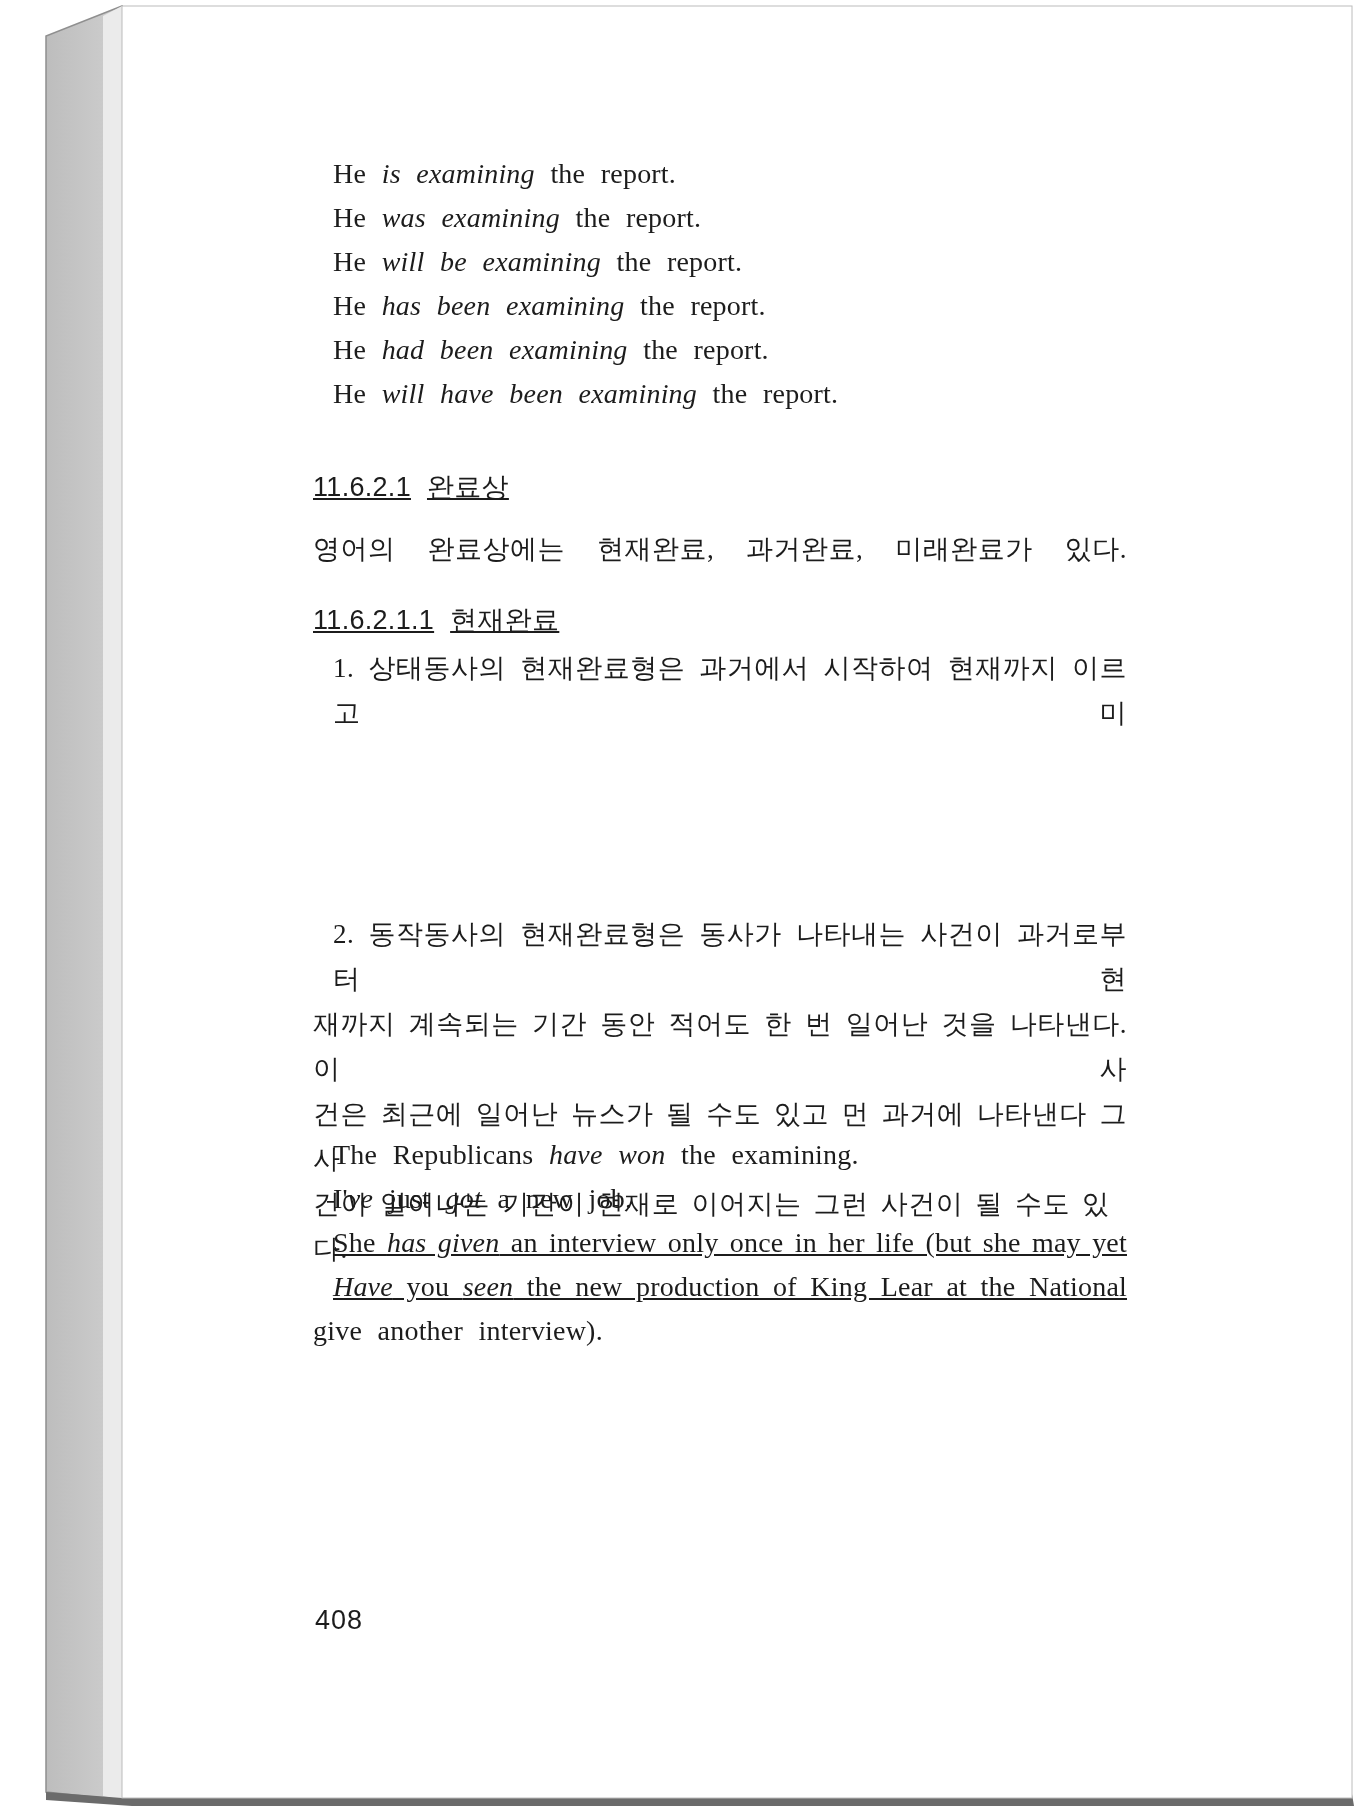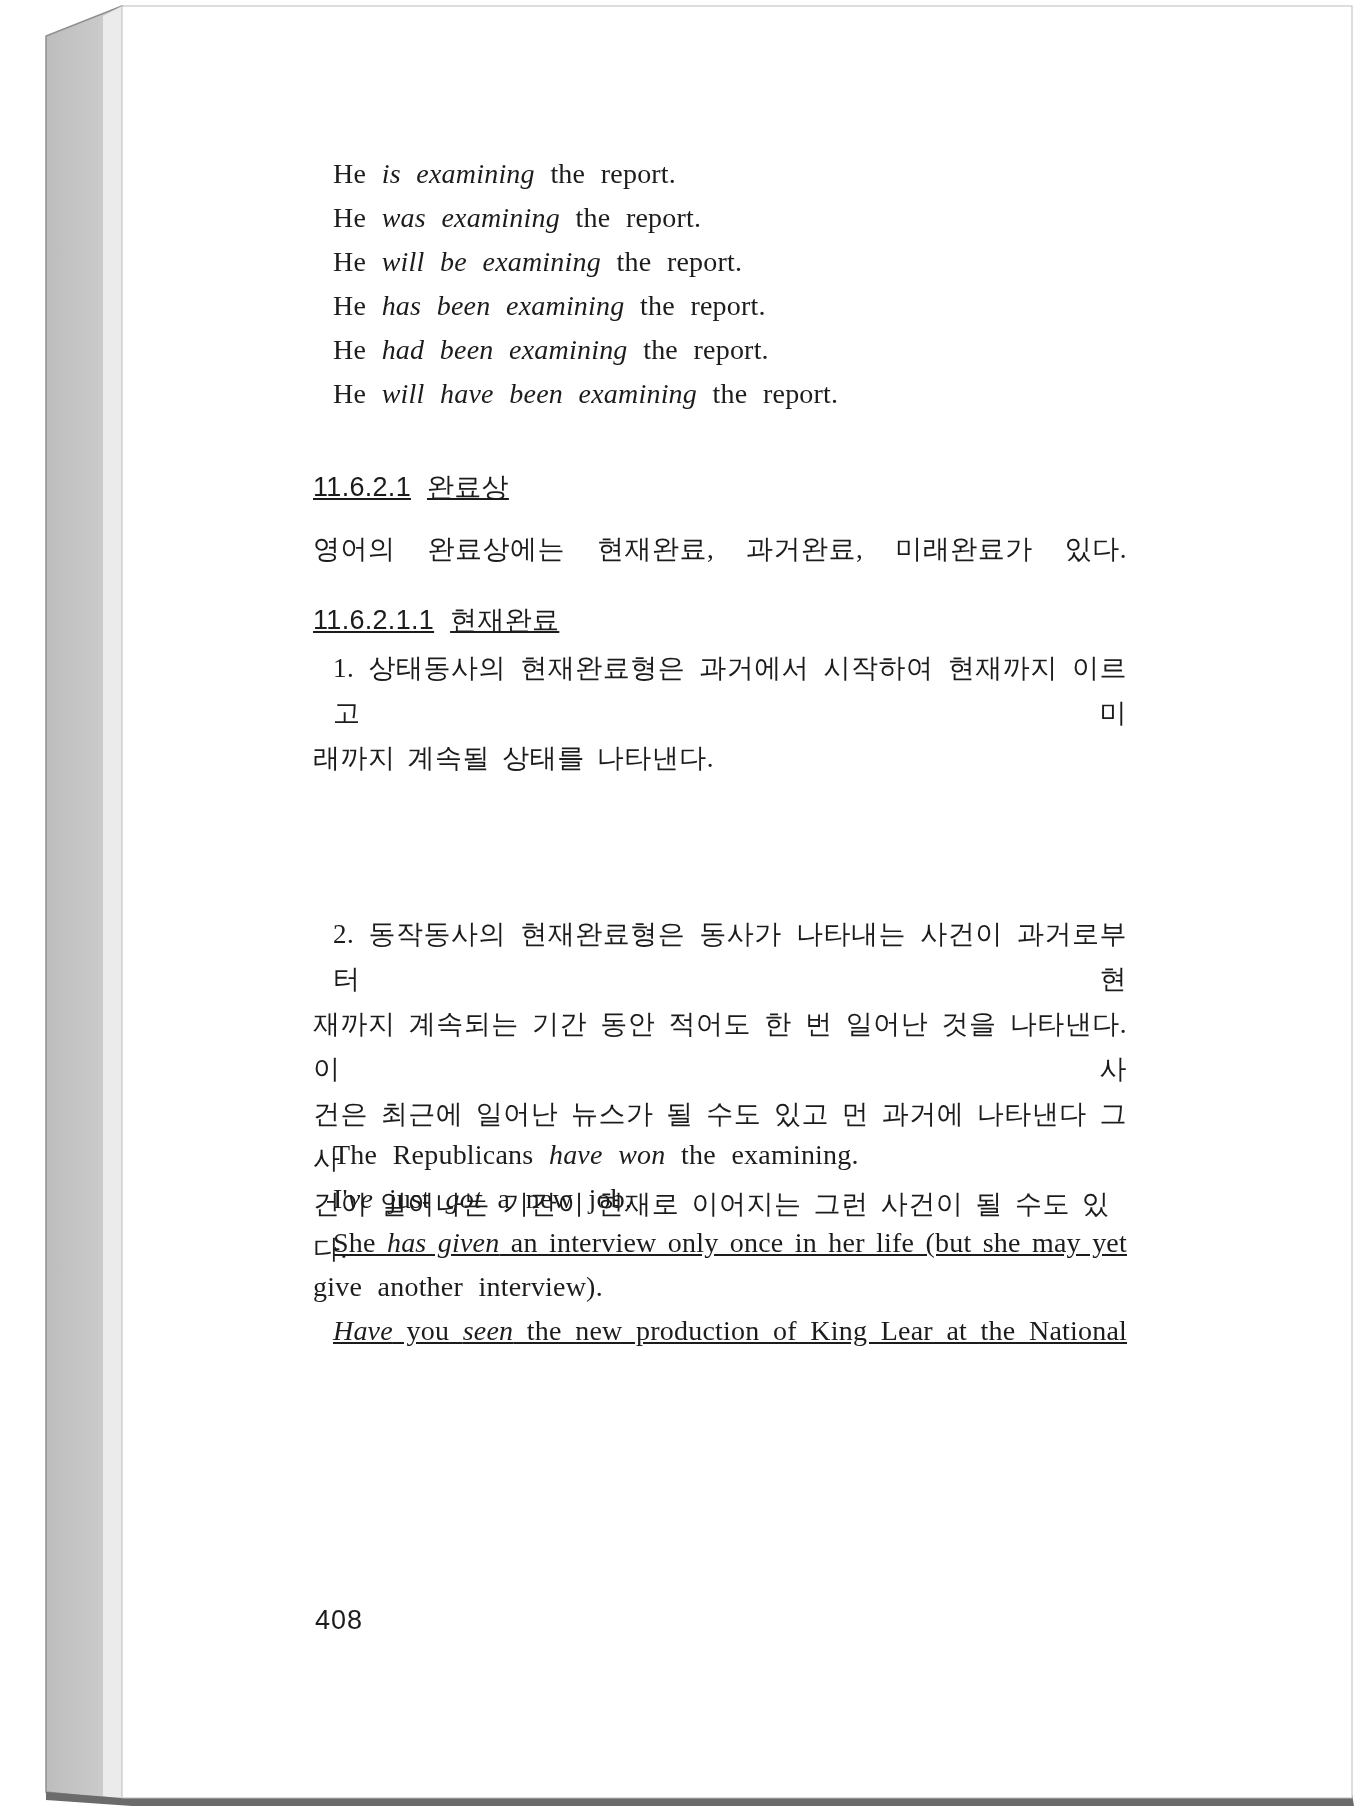--- a/index.html
+++ b/index.html
@@ -128,35 +128,34 @@
       <span class="sec-num">11.6.2.1</span><span>완료상</span>
     </div>
     <div class="block kline full" style="left:191px; top:521px;">영어의 완료상에는 현재완료, 과거완료, 미래완료가 있다.</div>
 
     <div class="block heading" style="left:191px; top:597px;">
       <span class="sec-num">11.6.2.1.1</span><span>현재완료</span>
     </div>
 
     <div class="block" style="left:191px; top:640px;">
       <div class="kline full indent">1. 상태동사의 현재완료형은 과거에서 시작하여 현재까지 이르고 미</div>
-      <div class="kline">래까지 계속될 상태를 나타낸다.</div>
     </div>
 
 
     <div class="block" style="left:191px; top:906px;">
       <div class="kline full indent">2. 동작동사의 현재완료형은 동사가 나타내는 사건이 과거로부터 현</div>
       <div class="kline full">재까지 계속되는 기간 동안 적어도 한 번 일어난 것을 나타낸다. 이 사</div>
       <div class="kline full">건은 최근에 일어난 뉴스가 될 수도 있고 먼 과거에 나타낸다 그 사</div>
       <div class="kline">건이 일어나는 기간이 현재로 이어지는 그런 사건이 될 수도 있다.</div>
     </div>
 
     <div class="block" style="left:191px; top:1127px;">
       <div class="ex-line indent"><span>The Republicans </span><i>have won</i><span> the examining.</span></div>
       <div class="ex-line indent"><span>I'</span><i>ve</i><span> just </span><i>got</i><span> a new job.</span></div>
       <div class="ex-line ejust ejust-hang indent"><span>She </span><i>has given</i><span> an interview only once in her life (but she may yet</span></div>
+      <div class="ex-line ejust ejust-hang indent"><i>Have</i><span> you </span><i>seen</i><span> the new production of King Lear at the National</span></div>
       <div class="ex-line"><span>give another interview).</span></div>
-      <div class="ex-line ejust ejust-hang indent"><i>Have</i><span> you </span><i>seen</i><span> the new production of King Lear at the National</span></div>
     </div>
 
     <div class="pagenum" style="left:193px; top:1599px;">408</div>
 
   </div>
 </div>
 
 </body></html>

